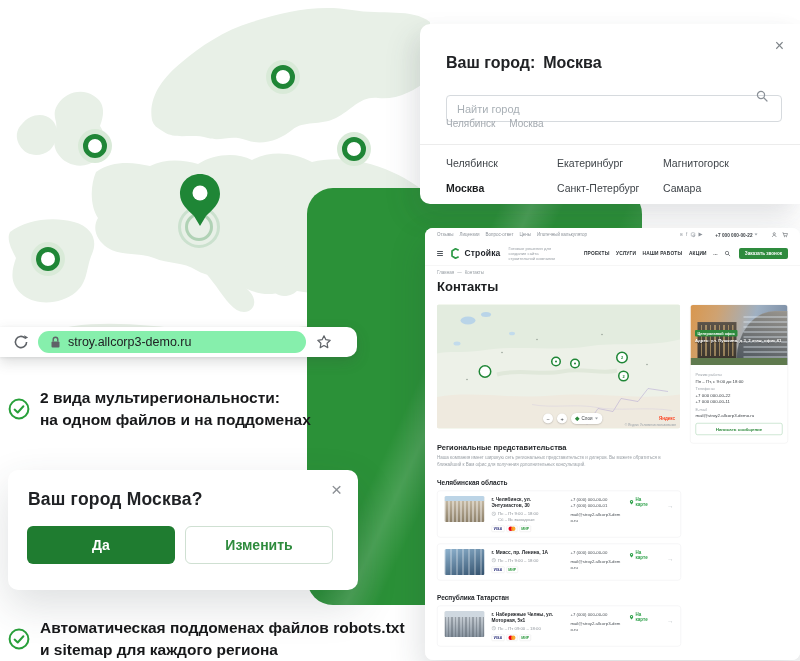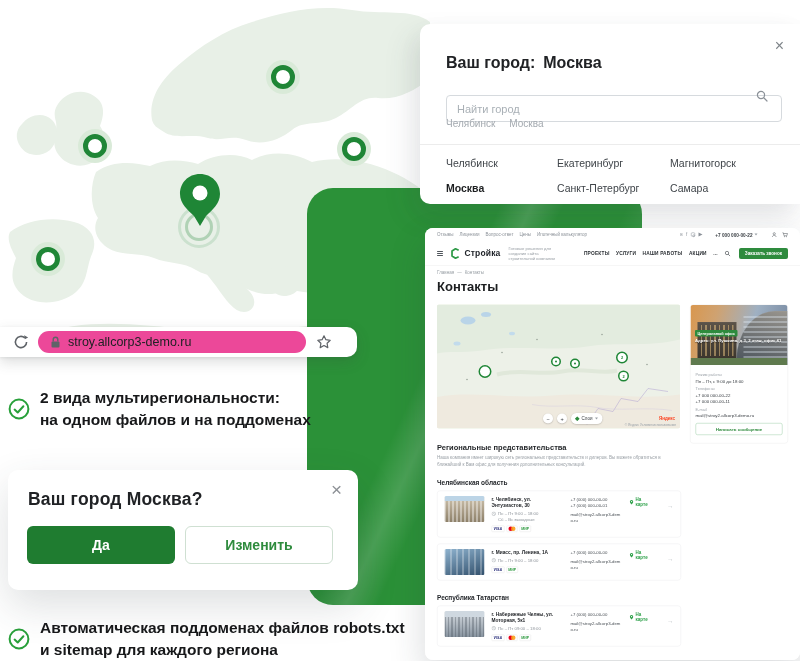--- a/index.html
+++ b/index.html
@@ -32,21 +32,21 @@
   .cm-close { position:absolute; right:16px; top:14px; font-size:16px; color:#7e8489; line-height:1; cursor:default; }
   .cm-search { position:absolute; left:26px; top:71px; width:336px; height:27px;
     border:1px solid #d6dade; border-radius:4px; padding:0 28px 0 10px; font-size:11px; color:#333;
     font-family:"Liberation Sans", sans-serif; outline:none; }
   .cm-search::placeholder { color:#a9b0b6; }
   .cm-mag { position:absolute; left:336px; top:66px; }
   .cm-tags { position:absolute; left:26px; top:94px; font-size:10px; color:#a3a9af; display:flex; gap:14px; }
   .cm-divider { position:absolute; left:0; top:120px; width:100%; border-top:1px solid #ececec; }
   .cm-col { position:absolute; top:133px; display:flex; flex-direction:column; gap:13px; font-size:10.5px; color:#3f4449; }
   .cm-col .sel { font-weight:700; color:#1d1f21; }
-  .cm-col.c1 { left:26px; } .cm-col.c2 { left:137px; } .cm-col.c3 { left:250px; }
+  .cm-col.c1 { left:26px; } .cm-col.c2 { left:137px; } .cm-col.c3 { left:243px; }
 
   
   .browser-card { position:absolute; left:425px; top:228px; width:375px; height:432px;
     background:#fff; border-radius:8px; box-shadow:0 16px 36px rgba(40,50,60,.18); overflow:hidden; }
   .site { position:absolute; left:0; top:0; width:750px; height:864px; background:#fff;
     transform:scale(.5); transform-origin:0 0; }
 
   .s-topbar { display:flex; align-items:center; height:26px; padding:0 24px; gap:12px;
     font-size:9px; color:#8b9198; }
   .s-topbar .sp { margin-left:auto; }
@@ -148,21 +148,21 @@
   .rr-email { font-size:8.6px; color:#4a5056; margin-top:5px; width:104px; word-break:break-all; line-height:1.4; }
   .rr-map { margin-left:auto; display:flex; align-items:center; gap:4px; margin-top:2px; }
   .rr-map span { font-size:9px; font-weight:700; color:#2ea14a; }
   .rr-arrow { margin-left:14px; margin-top:12px; font-size:13px; color:#c4c8cc; }
 
   
   .addr-bar { position:absolute; left:0; top:327px; width:357px; height:30px; background:#fff;
     border-radius:0 10px 10px 0; box-shadow:0 5px 14px rgba(60,64,67,.18), 0 1px 3px rgba(60,64,67,.10);
     display:flex; align-items:center; }
   .reload { margin-left:13px; }
-  .url-pill { margin-left:9px; width:268px; height:22px; background:#ec4899; border-radius:11px;
+  .url-pill { margin-left:9px; width:268px; height:22px; background:#86efac; border-radius:11px;
     display:flex; align-items:center; gap:7px; padding:0 12px; }
   .url-text { font-size:12.5px; color:#202124; }
   .star { margin-left:10px; }
 
   
   .feature { position:absolute; display:flex; gap:10px; align-items:center; }
   .f1 { left:8px; top:387px; } .f2 { left:8px; top:617px; }
   .f-text { font-size:15.5px; line-height:22px; font-weight:700; color:#17181a; }
 
   

